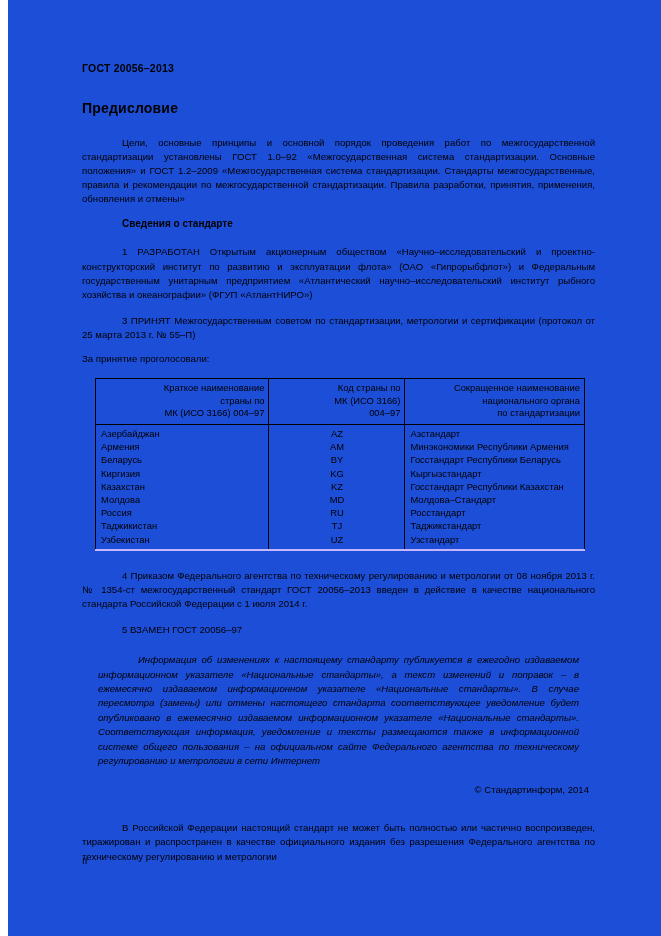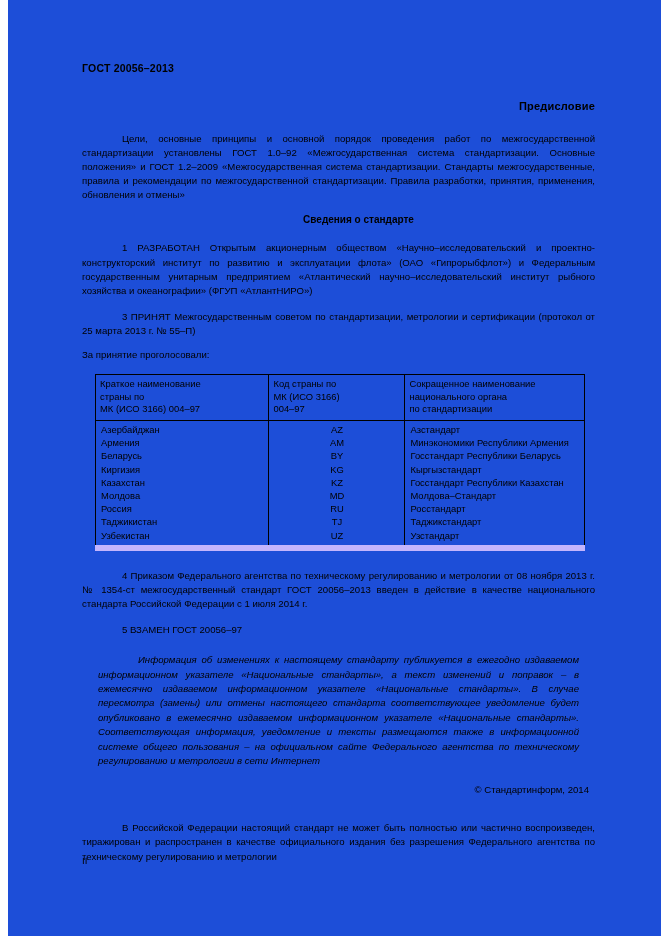--- a/index.html
+++ b/index.html
@@ -33,23 +33,23 @@
   
   .doc-code {
     font-size: 10.5px;
     font-weight: bold;
     letter-spacing: 0.2px;
     margin: 0 0 26px 0;
   }
 
   
   .doc-title {
-    font-size: 11px;
+    font-size: 14px;
     font-weight: bold;
-    text-align: right;
+    text-align: left;
     margin: 0 0 20px 0;
     letter-spacing: 0.2px;
   }
 
   
   .para {
     font-size: 9.6px;
     line-height: 14.1px;
     text-align: justify;
     margin: 0 0 12px 0;
@@ -61,21 +61,20 @@
   }
   .para.tight {
     margin-bottom: 10px;
   }
 
   .subhead {
     font-size: 10px;
     font-weight: bold;
     margin: 0 0 16px 0;
     text-indent: 40px;
-    text-align: center;
   }
 
   .italic-block {
     font-size: 9.6px;
     line-height: 14.4px;
     text-align: justify;
     font-style: italic;
     margin: 16px;
     text-indent: 40px;
   }
@@ -87,21 +86,21 @@
     margin: 6px 0 0 13px;
     font-size: 9.4px;
   }
   .vote-table td, .vote-table th {
     border: 1px solid #000000;
     padding: 0;
     vertical-align: top;
   }
   .vote-table thead th {
     font-weight: normal;
-    text-align: left;
+    text-align: right;
     padding: 3px 4px 4px 4px;
     line-height: 12.6px;
   }
   .col-name  { width: 174px; }
   .col-code  { width: 136px; }
   .col-body  { width: 180px; }
 
   .vote-table tbody td {
     border-left: 1px solid #000000;
     border-right: 1px solid #000000;
@@ -112,21 +111,21 @@
   }
   .vote-table tbody td.c-code {
     text-align: center;
     padding-left: 0;
   }
   .vote-table tbody tr:first-child td {
     padding-top: 2px;
   }
   .vote-table tbody tr:last-child td {
     padding-bottom: 3px;
-    border-bottom: 6px solid #c4b5fd;
+    border-bottom: 2px solid #c4b5fd;
   }
 
   .copyright {
     font-size: 9.6px;
     text-align: right;
     margin: 16px 0 0 0;
     padding-right: 6px;
   }
 
   .page-num {

